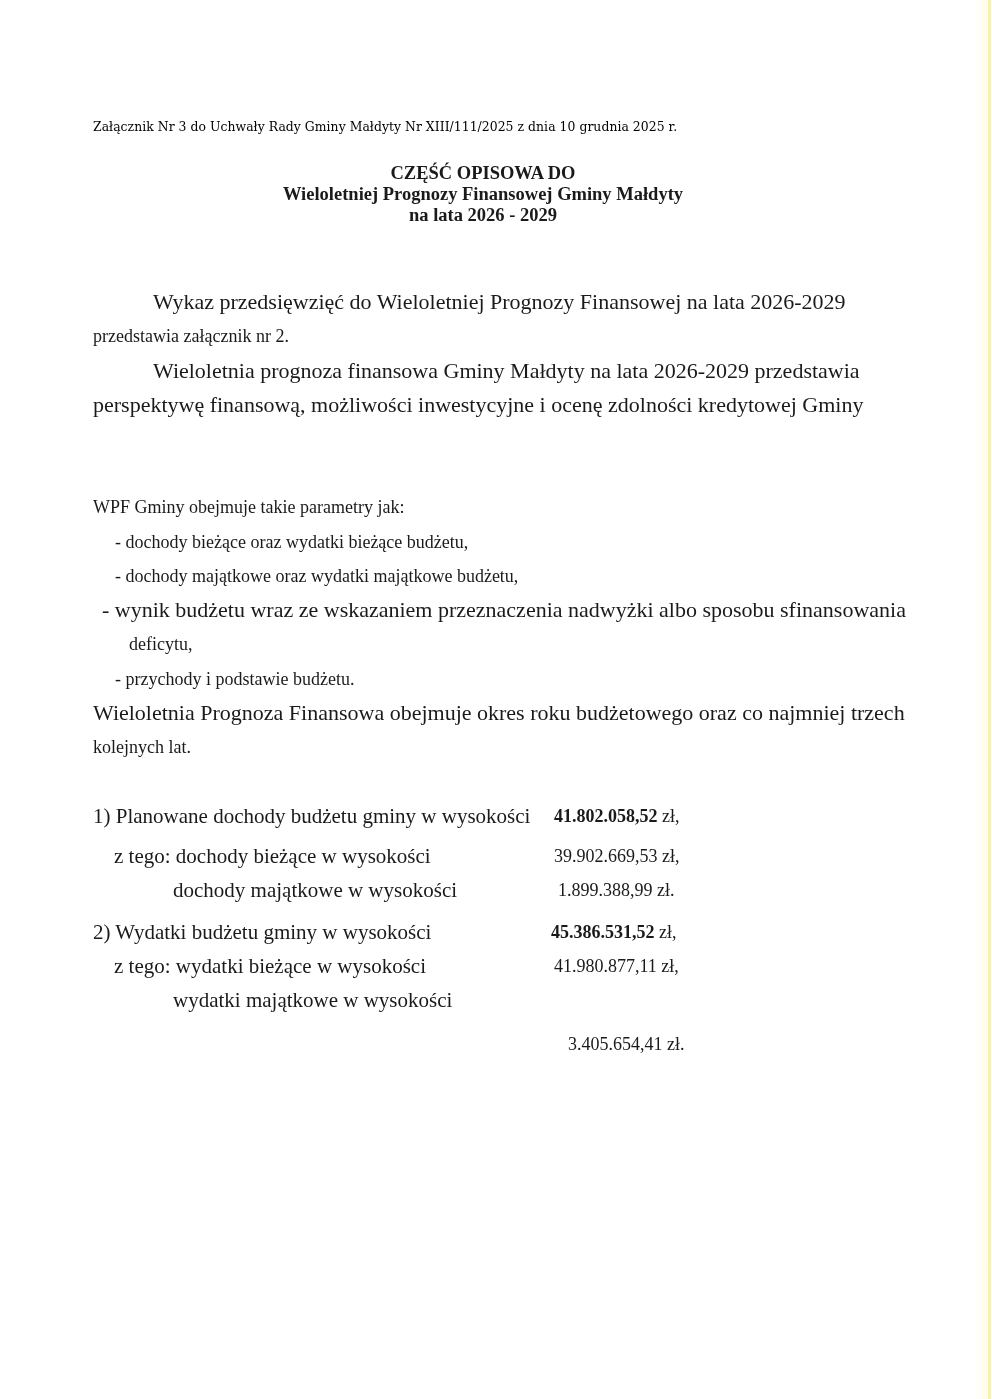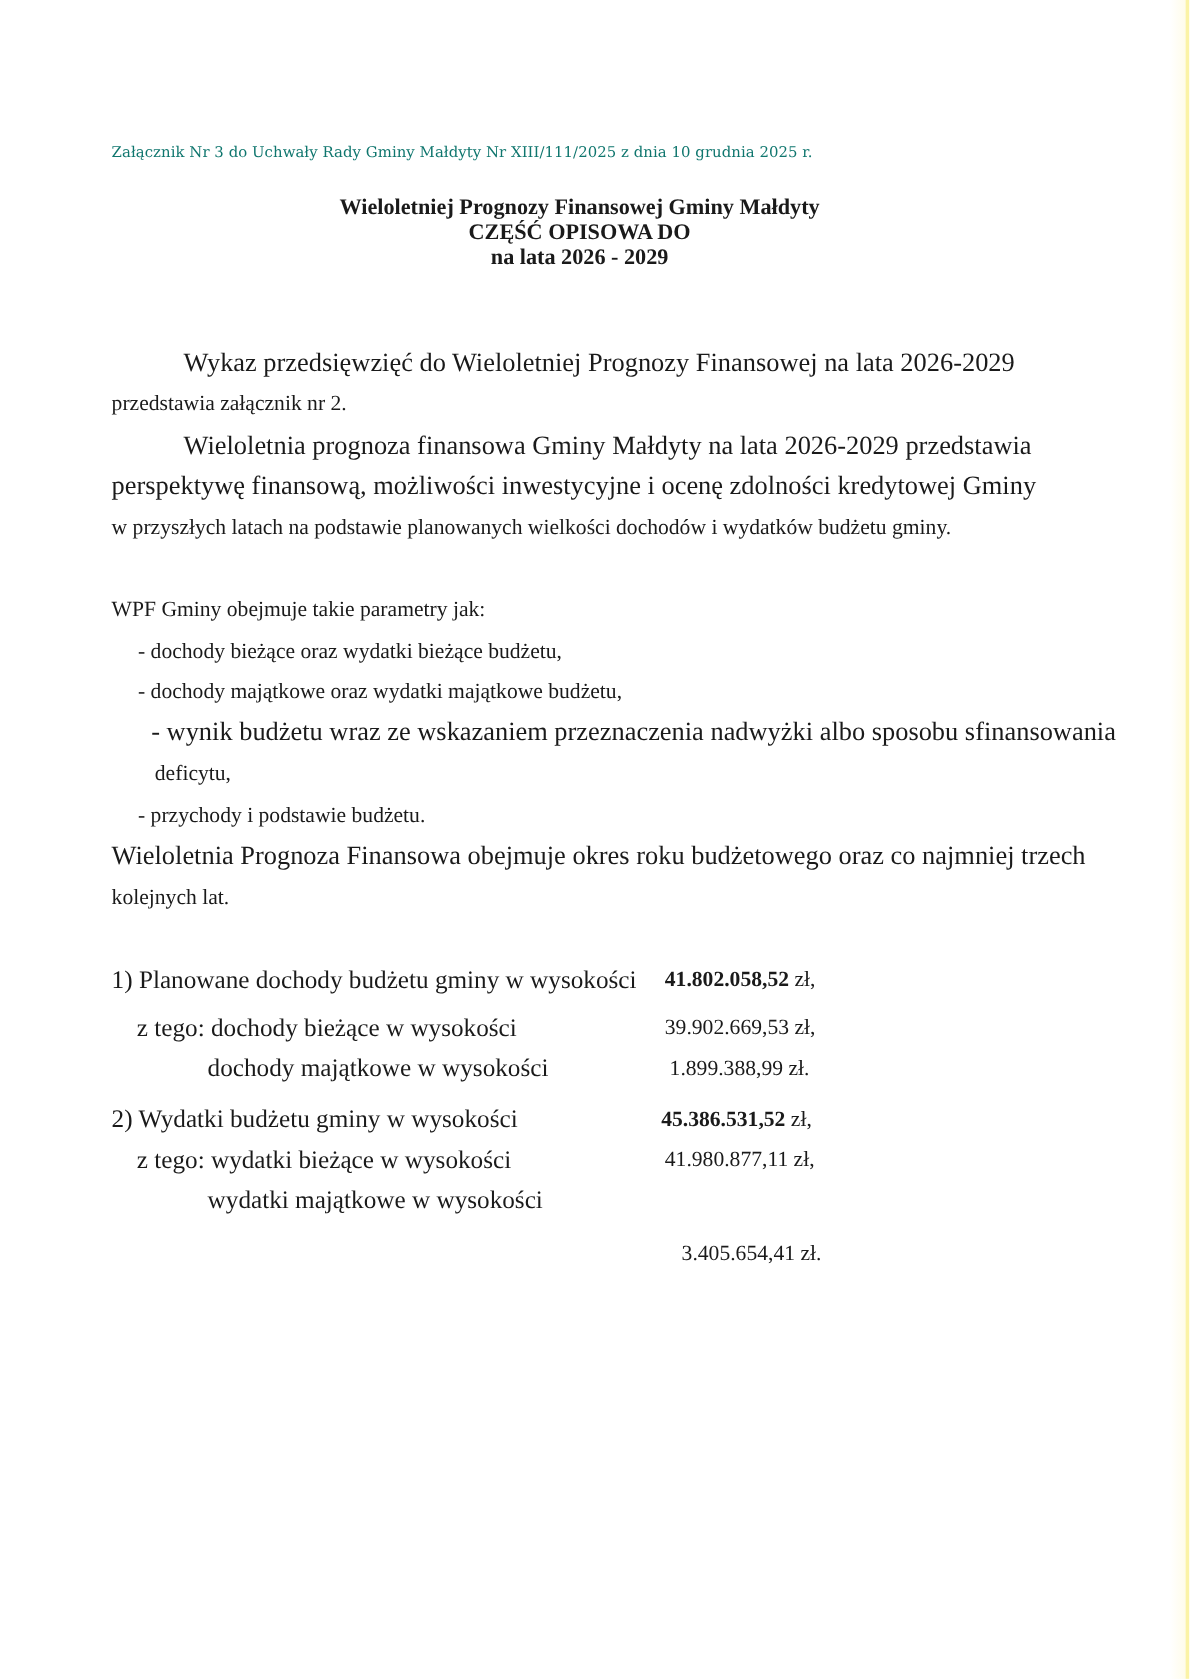--- a/index.html
+++ b/index.html
@@ -39,21 +39,21 @@
       background: linear-gradient(to right, rgba(255,255,255,0), rgba(255,250,220,0.6));
     }
     .attachment-header {
       position: absolute;
       left: 93px;
       top: 119px;
       font-family: "DejaVu Serif", "Liberation Serif", serif;
       font-size: 12.4px;
       letter-spacing: 0.05px;
       white-space: nowrap;
-      color: #0f766e;
+      color: #000000;
     }
     .title-block {
       position: absolute;
       left: 0;
       width: 966px;
       top: 163px;
       text-align: center;
       font-weight: bold;
       font-size: 18.5px;
       line-height: 21px;
@@ -94,37 +94,36 @@
 <body>
 
 <div class="page">
 
   <div class="edge-fade"></div>
   <div class="edge-line"></div>
 
   <div class="attachment-header">Załącznik Nr 3 do Uchwały Rady Gminy Małdyty Nr XIII/111/2025 z dnia 10 grudnia 2025 r.</div>
 
   <div class="title-block">
+    <div>CZĘŚĆ OPISOWA DO</div>
     <div>Wieloletniej Prognozy Finansowej Gminy Małdyty</div>
-    <div>CZĘŚĆ OPISOWA DO</div>
     <div>na lata 2026 - 2029</div>
   </div>
 
 
   <div class="justified" style="left: 153px; width: 719px; top: 291px; text-align: left; text-align-last: left;"><span style="word-spacing: 0px;">Wykaz przedsięwzięć do Wieloletniej Prognozy Finansowej na lata 2026-2029</span></div>
   <div class="text-line" style="left:93px; top:325px;">przedstawia załącznik nr 2.</div>
 
   <div class="justified" style="left: 153px; width: 719px; top: 360px; text-align: left; text-align-last: left;"><span style="word-spacing: 0px;">Wieloletnia prognoza finansowa Gminy Małdyty na lata 2026-2029 przedstawia</span></div>
   <div class="justified" style="top: 394px; text-align: left; text-align-last: left;"><span style="word-spacing: 0px;">perspektywę finansową, możliwości inwestycyjne i ocenę zdolności kredytowej Gminy</span></div>
-  <div class="text-line" style="left:93px; top:428px;">w przyszłych latach na podstawie planowanych wielkości dochodów i wydatków budżetu gminy.</div>
 
   <div class="text-line" style="left:115px; top:531px;">- dochody bieżące oraz wydatki bieżące budżetu,</div>
   <div class="text-line" style="left:93px; top:496px;">WPF Gminy obejmuje takie parametry jak:</div>
   <div class="text-line" style="left:115px; top:565px;">- dochody majątkowe oraz wydatki majątkowe budżetu,</div>
-  <div class="justified" style="left: 126px; width: 757px; top: 599px; text-align: center; text-align-last: left;"><span style="word-spacing: 0px;">- wynik budżetu wraz ze wskazaniem przeznaczenia nadwyżki albo sposobu sfinansowania</span></div>
+  <div class="justified" style="left: 102px; width: 757px; top: 599px; text-align: center; text-align-last: left;"><span style="word-spacing: 0px;">- wynik budżetu wraz ze wskazaniem przeznaczenia nadwyżki albo sposobu sfinansowania</span></div>
   <div class="text-line" style="left:129px; top:633px;">deficytu,</div>
   <div class="text-line" style="left:115px; top:668px;">- przychody i podstawie budżetu.</div>
 
   <div class="justified" style="top: 702px; text-align: left; text-align-last: left;"><span style="word-spacing: 0px;">Wieloletnia Prognoza Finansowa obejmuje okres roku budżetowego oraz co najmniej trzech</span></div>
   <div class="text-line" style="left:93px; top:736px;">kolejnych lat.</div>
 
   <div class="fin-label" style="left:93px; top:805px;">1) Planowane dochody budżetu gminy w wysokości</div>
   <div class="fin-amount" style="left:554px; top:805px;"><span class="bold">41.802.058,52</span><span> zł,</span></div>
 
   <div class="fin-label" style="left:114px; top:845px;">z tego: dochody bieżące w wysokości</div>

